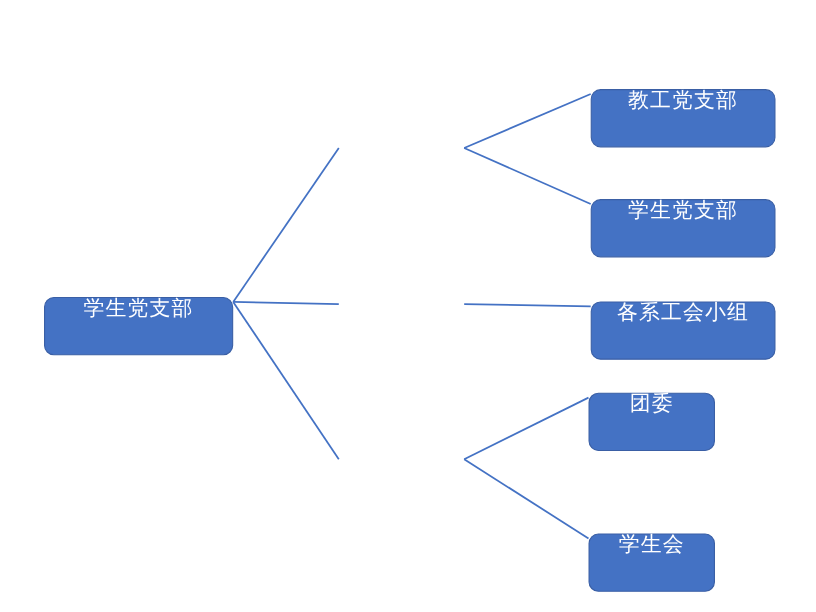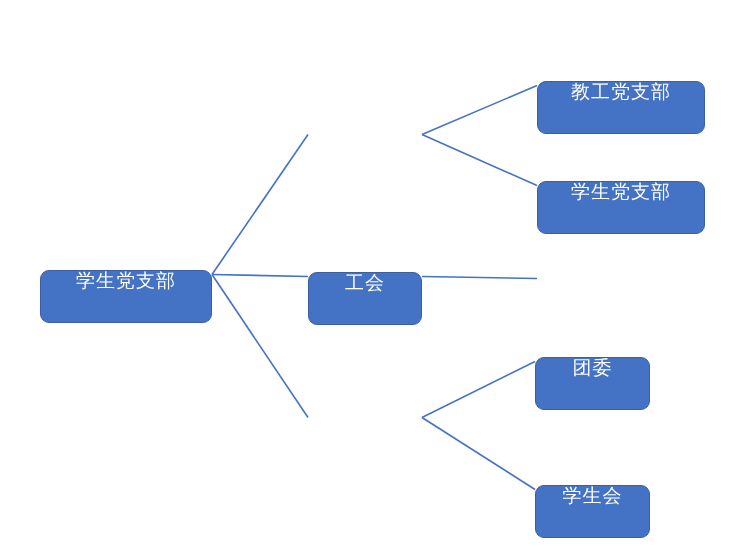--- a/index.html
+++ b/index.html
@@ -62,33 +62,33 @@
     <line class="connector" x1="422" y1="276.5" x2="537" y2="278.5"></line>
     <line class="connector" x1="422" y1="417.5" x2="535" y2="361.5"></line>
     <line class="connector" x1="422" y1="417.5" x2="535" y2="489.5"></line>
   </svg>
 
   <div class="node" style="left:40px;top:248px;width:172px;height:53px">
     <span class="node-label">学生党支部</span>
   </div>
 
 
-  <div class="node" style="left:308px;top:250px;width:114px;height:53px">
-    <span class="node-label">工会</span>
-  </div>
 
 
   <div class="node" style="left:537px;top:59px;width:168px;height:53px">
     <span class="node-label">教工党支部</span>
   </div>
 
   <div class="node" style="left:537px;top:159px;width:168px;height:53px">
     <span class="node-label">学生党支部</span>
   </div>
 
+  <div class="node" style="left:537px;top:252px;width:168px;height:53px">
+    <span class="node-label">各系工会小组</span>
+  </div>
 
   <div class="node" style="left:535px;top:463px;width:115px;height:53px">
     <span class="node-label">学生会</span>
   </div>
 
   <div class="node" style="left:535px;top:335px;width:115px;height:53px">
     <span class="node-label">团委</span>
   </div>
 
 </div>

